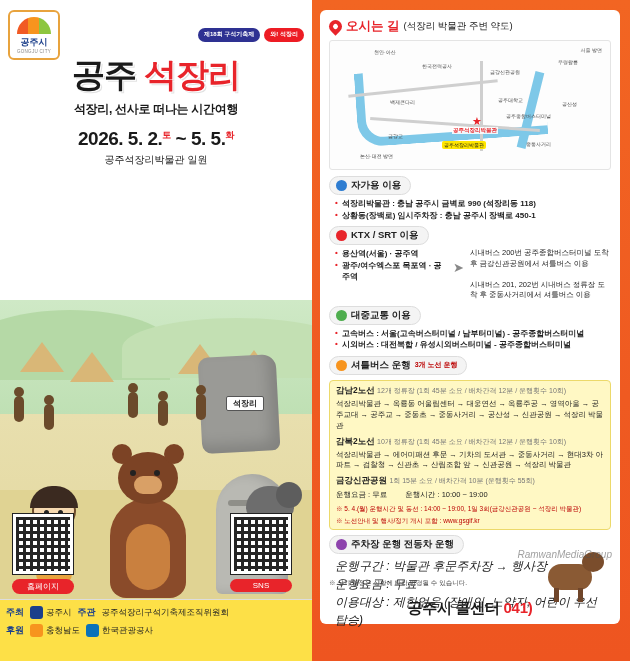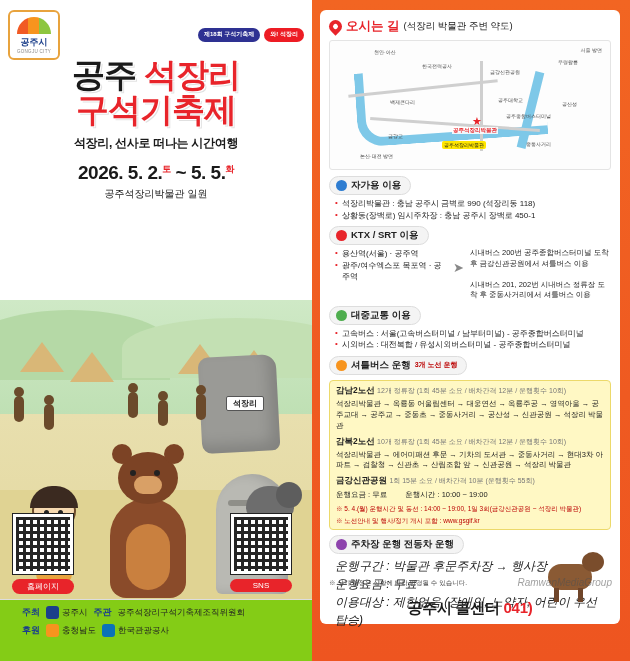--- a/index.html
+++ b/index.html
@@ -155,22 +155,22 @@
   .qr.left-qr { left: 12px; top: 0; }
   .qr.right-qr { right: 20px; top: 0; }
   .qr-cap {
     position: absolute; top: 66px; width: 62px; text-align: center;
     font-size: 8px; color: #fff; background: #e8242a; border-radius: 9px; padding: 2px 0;
   }
   .qr-cap.l { left: 12px; }
   .qr-cap.r { right: 20px; }
   .sponsors {
     position: absolute; bottom: 0; left: 0; width: 312px; height: 62px;
-    background: #84cc16; border-top: 1px solid #ddd;
-    padding: 6px 22px; font-size: 8.5px; color: #222;
+    background: #fde047; border-top: 1px solid #ddd;
+    padding: 6px 6px; font-size: 8.5px; color: #222;
   }
   .sp-row { display: flex; align-items: center; gap: 6px; margin-bottom: 5px; }
   .sp-label { color: #1b3f8b; font-weight: bold; font-size: 9px; }
   .sp-chip {
     display: inline-flex; align-items: center; gap: 3px;
     font-size: 8.5px; color: #222;
   }
   .sp-mark { width: 13px; height: 13px; border-radius: 3px; background: #1b3f8b; }
   .sp-mark.orange { background: #f7941e; }
   .sp-mark.blue2 { background: #0b72b9; }
@@ -233,21 +233,21 @@
     display: inline-flex; align-items: center; gap: 4px;
     background: #f4f4f4; border: 1px solid #ddd; border-radius: 12px;
     padding: 2px 9px 2px 6px; font-size: 9.5px; font-weight: bold; color: #222;
     margin-bottom: 3px;
   }
   .sec-ic { width: 11px; height: 11px; border-radius: 50%; background: #e8242a; }
   .sec-ic.b { background: #2e7dd1; }
   .sec-ic.g { background: #4fae4f; }
   .sec-ic.o { background: #f7941e; }
   .sec-ic.p { background: #8e44ad; }
-  ul.lines { list-style: none; margin: 0; padding: 0 0 0 6px; }
+  ul.lines { list-style: none; margin: 0; padding: 0 0 0 6px; font-weight: bold; }
   ul.lines li {
     font-size: 8px; color: #222; line-height: 1.45; position: relative; padding-left: 7px;
   }
   ul.lines li:before {
     content: "•"; position: absolute; left: 0; top: -1px; color: #e8242a; font-size: 8px;
   }
   .ktx-wrap { display: flex; gap: 6px; align-items: flex-start; }
   .ktx-left { flex: 0 0 118px; }
   .ktx-arrow { font-size: 13px; color: #888; padding-top: 12px; }
   .ktx-right { flex: 1; font-size: 7.5px; line-height: 1.4; color: #222; }
@@ -269,21 +269,21 @@
   }
   .callcenter .num { color: #e8242a; }
   .deer {
     position: absolute; right: 6px; bottom: 22px; width: 70px; height: 54px;
   }
   .deer .db { position: absolute; left: 4px; top: 16px; width: 44px; height: 26px; background: #8a5a34; border-radius: 14px; }
   .deer .dh { position: absolute; left: 38px; top: 4px; width: 22px; height: 20px; background: #7a4d2c; border-radius: 50%; }
   .deer .dl { position: absolute; width: 5px; height: 14px; background: #6f452a; bottom: 0; }
   .deer .dl.a { left: 10px; } .deer .dl.b { left: 34px; }
   .watermark {
-    position: absolute; right: 8px; bottom: 36px;
+    position: absolute; right: 8px; bottom: 64px;
     font-size: 10px; color: rgba(80,80,80,.55); font-style: italic;
   }
 </style>
 </head>
 <body>
 
 <div class="poster">
 
   <div class="left">
 
@@ -297,21 +297,20 @@
         <div class="badge-oval badge-a">제18회 구석기축제</div>
         <div class="badge-oval badge-b">와! 석장리</div>
       </div>
     </div>
 
     <div class="title-block">
       <div class="t-main1">
         <span class="blk">공주</span>
         <span>석장리</span>
       </div>
-      <div class="t-main2">구석기축제</div>
       <div class="t-sub">석장리, 선사로 떠나는 시간여행</div>
       <div class="t-date">
         <span>2026. 5. 2.</span><span class="sup">토</span>
         <span>~ 5. 5.</span><span class="sup">화</span>
       </div>
       <div class="t-place">공주석장리박물관 일원</div>
     </div>
 
     <div class="illus">
       <div class="hill h1"></div>

